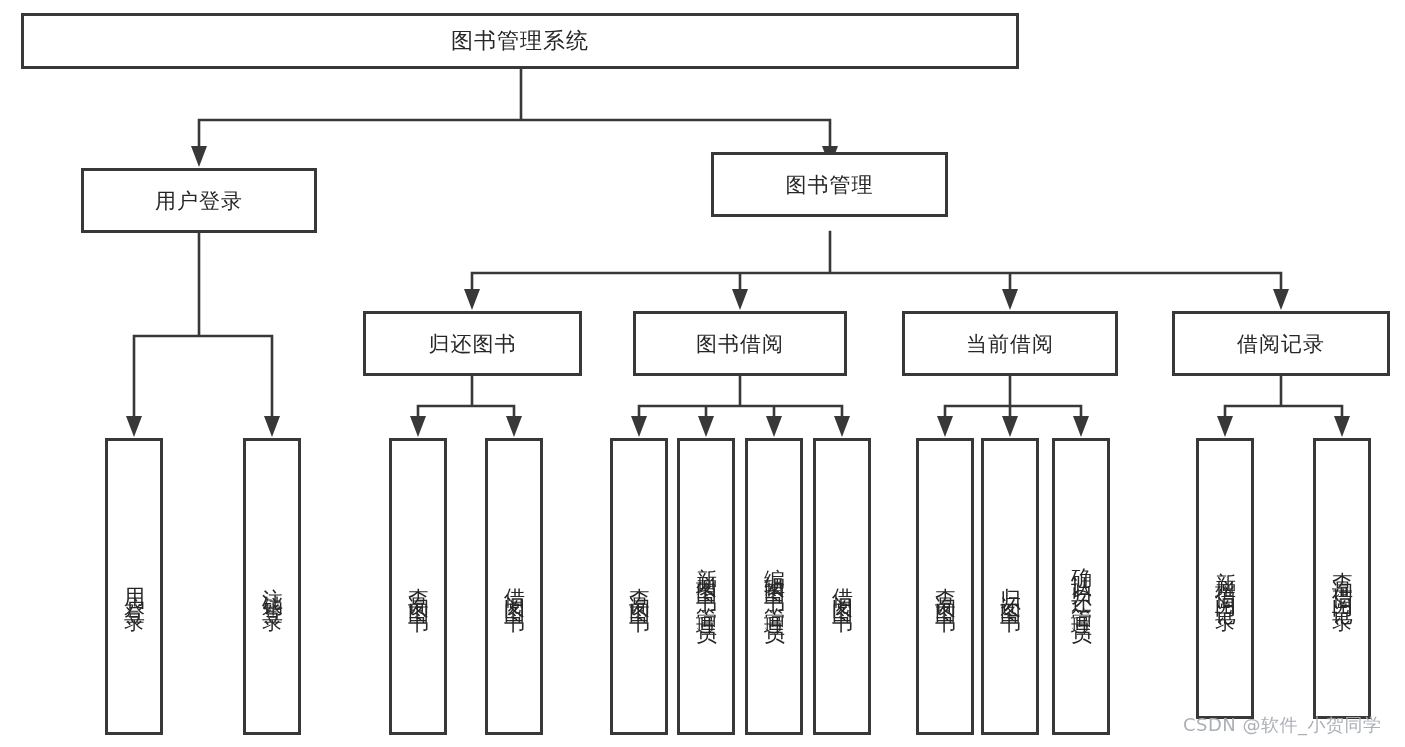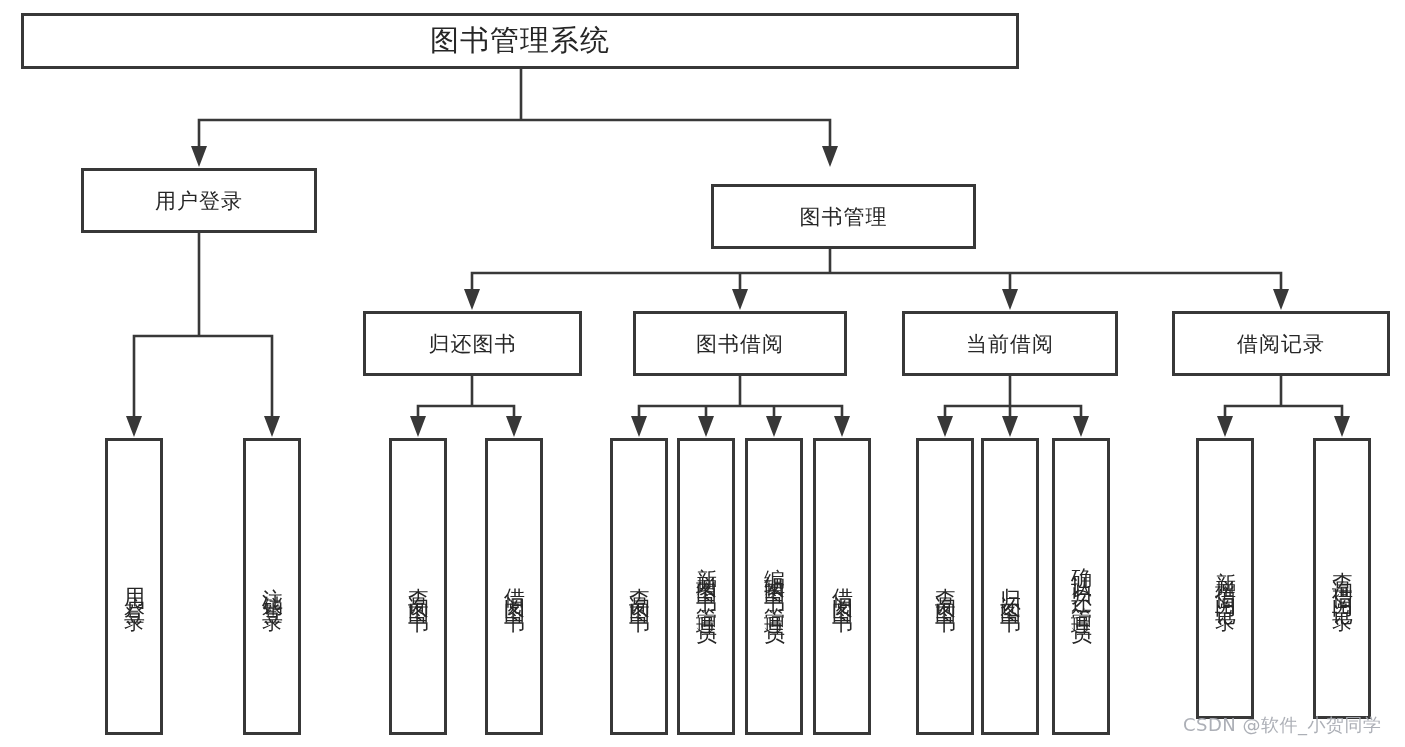--- a/index.html
+++ b/index.html
@@ -6,21 +6,21 @@
   .stage{
     position:relative;width:1405px;height:747px;background:#ffffff;overflow:hidden;
     font-family:"DejaVu Sans","Liberation Sans",sans-serif;
   }
   .connectors{position:absolute;left:0;top:0;width:1405px;height:747px;}
   .node{
     position:absolute;box-sizing:border-box;border:3px solid #383838;background:#ffffff;
     display:grid;place-items:center;
   }
   .h-label{font-size:21px;color:#262626;letter-spacing:1px;white-space:nowrap;}
-  .root-label{font-size:29px;}
+  .root-label{font-size:22px;}
   .v-label{
     writing-mode:vertical-rl;text-orientation:mixed;
     font-size:21px;letter-spacing:8px;color:#262626;line-height:1;white-space:nowrap;
   }
   .watermark{
     position:absolute;left:1183px;top:713px;width:222px;
     font-size:18px;color:rgba(168,171,178,0.95);letter-spacing:0.5px;
     white-space:nowrap;z-index:5;
   }
 </style>
@@ -49,21 +49,21 @@
              M1334 416 L1350 416 L1342 437 Z" fill="#383838" stroke="none"></path>
   </svg>
 
   <div class="node" style="left:21px;top:13px;width:998px;height:56px;">
     <span class="h-label root-label">图书管理系统</span>
   </div>
 
   <div class="node" style="left:81px;top:168px;width:236px;height:65px;">
     <span class="h-label">用户登录</span>
   </div>
-  <div class="node" style="left:711px;top:184px;width:265px;height:65px;">
+  <div class="node" style="left:711px;top:152px;width:237px;height:65px;">
     <span class="h-label">图书管理</span>
   </div>
 
   <div class="node" style="left:363px;top:311px;width:219px;height:65px;">
     <span class="h-label">归还图书</span>
   </div>
   <div class="node" style="left:633px;top:311px;width:214px;height:65px;">
     <span class="h-label">图书借阅</span>
   </div>
   <div class="node" style="left:902px;top:311px;width:216px;height:65px;">

